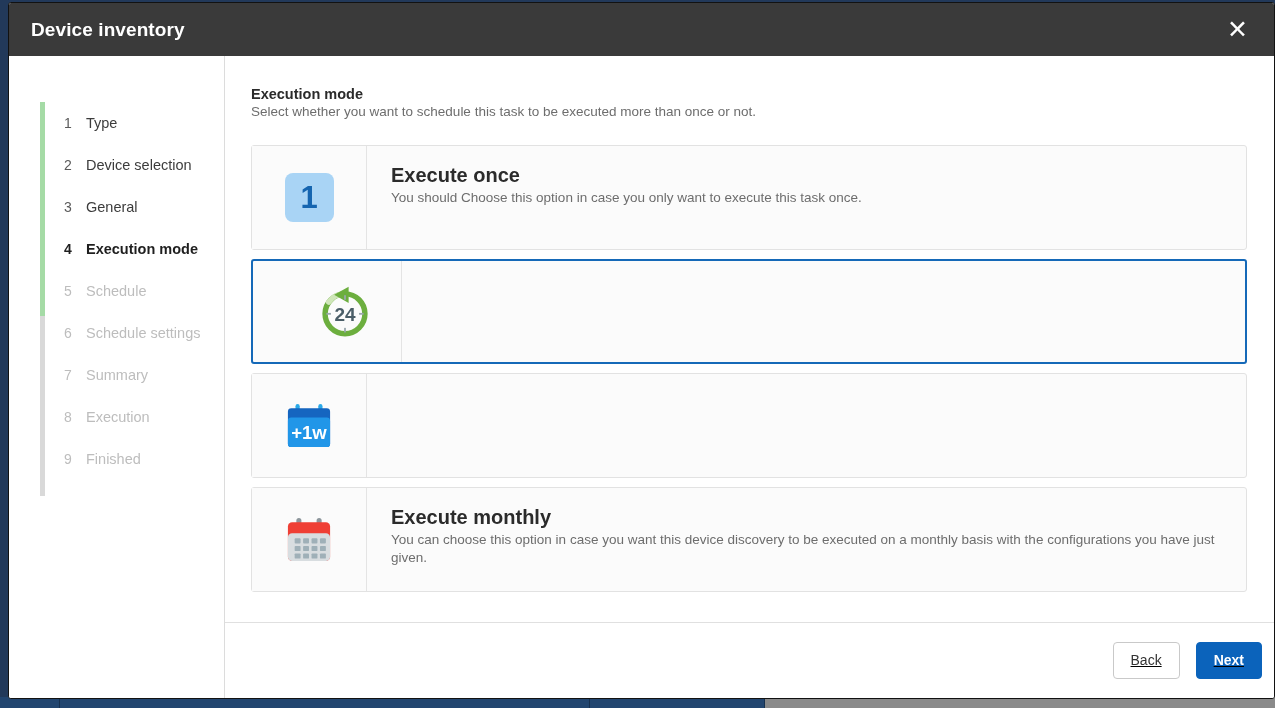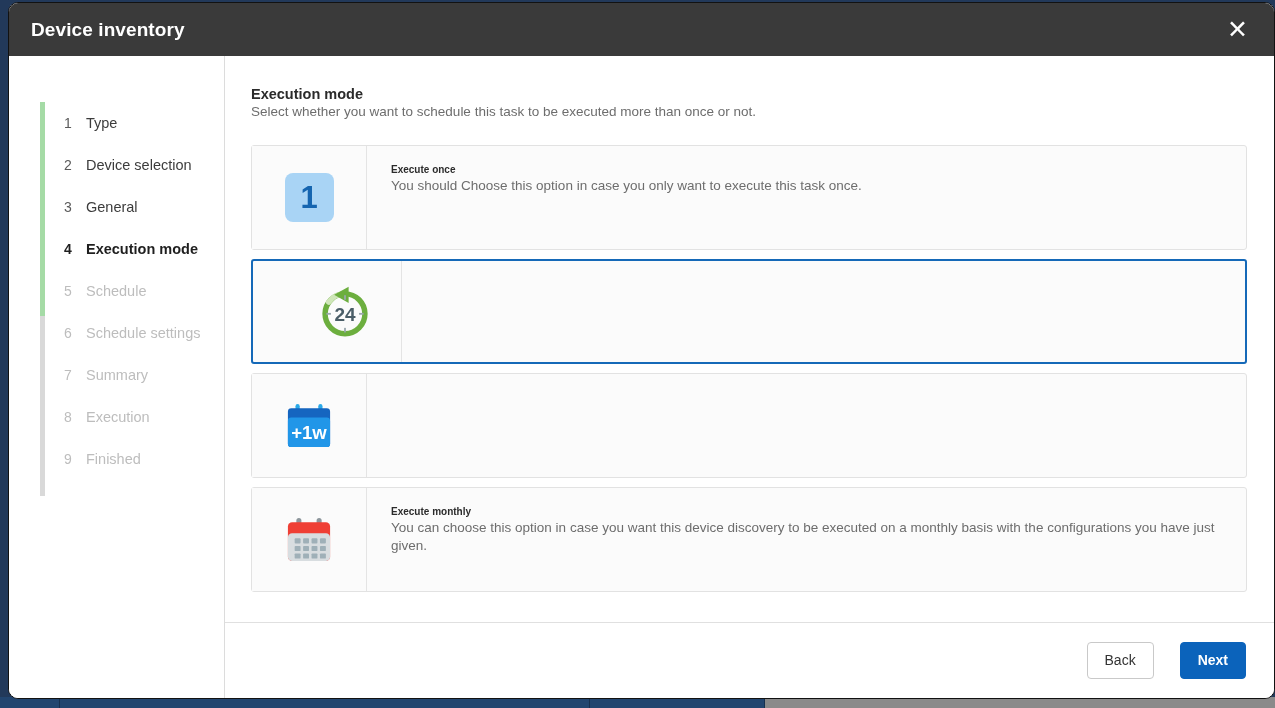--- a/index.html
+++ b/index.html
@@ -34,21 +34,21 @@
 
   
   #modal-window {
     position: absolute;
     left: 8px;
     top: 2px;
     width: 1267px;
     height: 697px;
     background: #ffffff;
     border: 1px solid #121212;
-    border-radius: 10px;
+    border-radius: 3px;
     display: flex;
     flex-direction: column;
     overflow: hidden;
   }
 
   #modal-titlebar {
     height: 53px;
     background: #3a3a3a;
     display: flex;
     align-items: center;
@@ -173,21 +173,21 @@
   }
   .option-card.selected .option-icon-cell { width: 113px; flex: 0 0 113px; margin-left: 36px; }
   .option-text-cell {
     flex: 1 1 auto;
     padding: 18px 28px 18px 24px;
     display: flex;
     flex-direction: column;
     justify-content: flex-start;
   }
   .option-title {
-    font-size: 10px;
+    font-size: 20px;
     font-weight: bold;
     color: #2b2b2b;
     margin-bottom: 2px;
   }
   .option-desc {
     font-size: 13.5px;
     color: #6d6d6d;
     line-height: 1.33;
     max-width: 830px;
   }
@@ -216,23 +216,24 @@
   .icon-monthly { width: 54px; height: 54px; }
 
   
   #modal-footer {
     flex: 0 0 auto;
     border-top: 1px solid #e0e0e0;
     height: 76px;
     display: flex;
     align-items: center;
     justify-content: flex-end;
-    padding-right: 28px;
-    gap: 26px;
+    padding-right: 12px;
+    gap: 16px;
     background: #ffffff;
+    text-decoration: underline;
   }
   .btn {
     font-size: 14px;
     border-radius: 4px;
     padding: 9px 17px;
     cursor: pointer;
     font-family: "Liberation Sans", sans-serif;
     line-height: 1.15;
   }
   #back-button {

